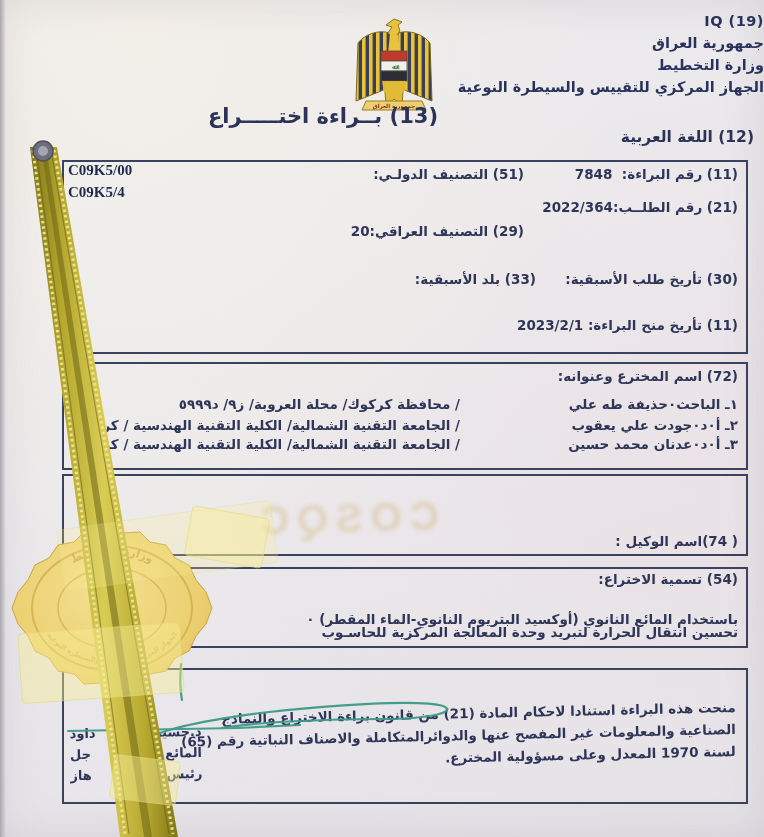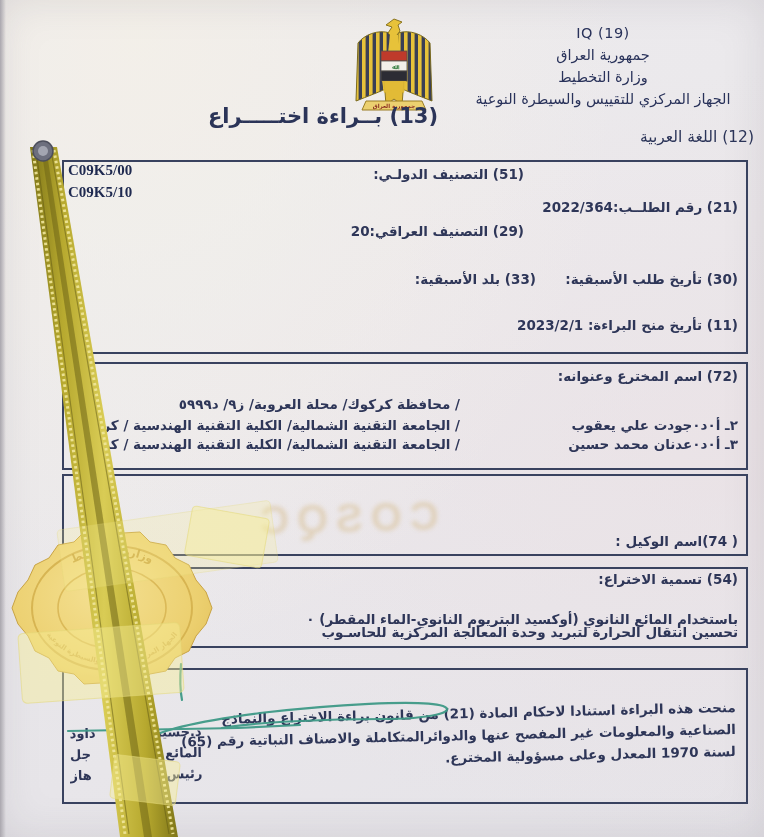--- a/index.html
+++ b/index.html
@@ -7,26 +7,26 @@
     position:relative; width:764px; height:837px; overflow:hidden;
     font-family:"DejaVu Sans",sans-serif;
     background:
       radial-gradient(ellipse at 18% 4%, rgba(244,240,232,.85), rgba(244,240,232,0) 55%),
       radial-gradient(ellipse at 96% 55%, rgba(234,222,226,.55), rgba(234,222,226,0) 60%),
       linear-gradient(160deg,#edebee 0%,#eae8eb 45%,#e4e2e7 100%);
     box-shadow:inset 0 0 40px rgba(120,115,130,.18);
   }
   .edge-left{position:absolute;left:0;top:0;width:6px;height:100%;
     background:linear-gradient(to right,#aaa7ae,rgba(170,167,174,0));}
-  .hdr-block{position:absolute;left:442px;top:22px;width:322px;text-align:center;
-    color:#29325a;font-weight:normal;}
+  .hdr-block{position:absolute;left:442px;top:10px;width:322px;text-align:right;
+    color:#29325a;font-weight:bold;}
   .hdr-line{line-height:22px;font-size:14.5px;direction:rtl;}
   .hdr-code{font-size:14.5px;letter-spacing:.5px;}
   .emblem{position:absolute;left:348px;top:13px;width:92px;height:102px;}
-  .t-lang{position:absolute;right:10px;top:128px;font-size:15.5px;font-weight:normal;
+  .t-lang{position:absolute;right:10px;top:128px;font-size:15.5px;font-weight:bold;
     color:#2b3458;direction:rtl;white-space:pre;}
   .t-patent{position:absolute;right:326px;top:104px;font-size:21px;font-weight:bold;
     color:#2b3458;direction:rtl;white-space:pre;margin-left:40px;}
   .box{position:absolute;left:62px;width:682px;border:2px solid #39425f;background:rgba(255,255,255,.06);}
   .box-a{top:160px;height:190px;}
   .box-b{top:362px;height:104px;}
   .box-c{top:474px;height:78px;}
   .box-d{top:567px;height:77px;}
   .box-e{top:668px;height:132px;}
   .line{position:absolute;direction:rtl;white-space:pre;font-weight:bold;
@@ -90,30 +90,32 @@
 
   <div class="t-lang">(12) اللغة العربية</div>
   <div class="t-patent">(13) بــراءة اختـــــراع</div>
 
   <div class="box box-a"></div>
   <div class="box box-b"></div>
   <div class="box box-c"></div>
   <div class="box box-d"></div>
   <div class="box box-e"></div>
 
+  <div class="line" style="top:166px;right:26px">(11) رقم البراءة:  7848</div>
   <div class="line" style="top:166px;right:240px">(51) التصنيف الدولـي:</div>
   <div class="cls" style="top:162px;left:68px">C09K5/00</div>
-  <div class="cls" style="top:184px;left:68px">C09K5/10</div>
+  <div class="cls" style="top:184px;left:68px">C09K5/4</div>
   <div class="line" style="top:199px;right:26px">(21) رقم الطلــب:2022/364</div>
   <div class="line" style="top:223px;right:240px">(29) التصنيف العراقي:20</div>
   <div class="line" style="top:271px;right:26px">(30) تأريخ طلب الأسبقية:</div>
   <div class="line" style="top:271px;right:228px">(33) بلد الأسبقية:</div>
   <div class="line" style="top:317px;right:26px">(11) تأريخ منح البراءة: 2023/2/1</div>
 
   <div class="line" style="top:368px;right:26px">(72) اسم المخترع وعنوانه:</div>
+  <div class="line" style="top:396px;right:26px">١ـ الباحث٠حذيفة طه علي</div>
   <div class="line" style="top:396px;right:304px">/ محافظة كركوك/ محلة العروبة/ ز٩/ د٥٩٩٩</div>
   <div class="line" style="top:417px;right:26px">٢ـ أ٠د٠جودت علي يعقوب</div>
   <div class="line" style="top:417px;right:304px">/ الجامعة التقنية الشمالية/ الكلية التقنية الهندسية / كركوك</div>
   <div class="line" style="top:436px;right:26px">٣ـ أ٠د٠عدنان محمد حسين</div>
   <div class="line" style="top:436px;right:304px">/ الجامعة التقنية الشمالية/ الكلية التقنية الهندسية / كركوك</div>
 
   <div class="line" style="top:533px;right:26px">( 74)اسم الوكيل :</div>
 
   <div class="line" style="top:571px;right:26px">(54) تسمية الاختراع:</div>
   <div class="line" style="top:624px;right:26px">تحسين انتقال الحرارة لتبريد وحدة المعالجة المركزية للحاسـوب</div>

